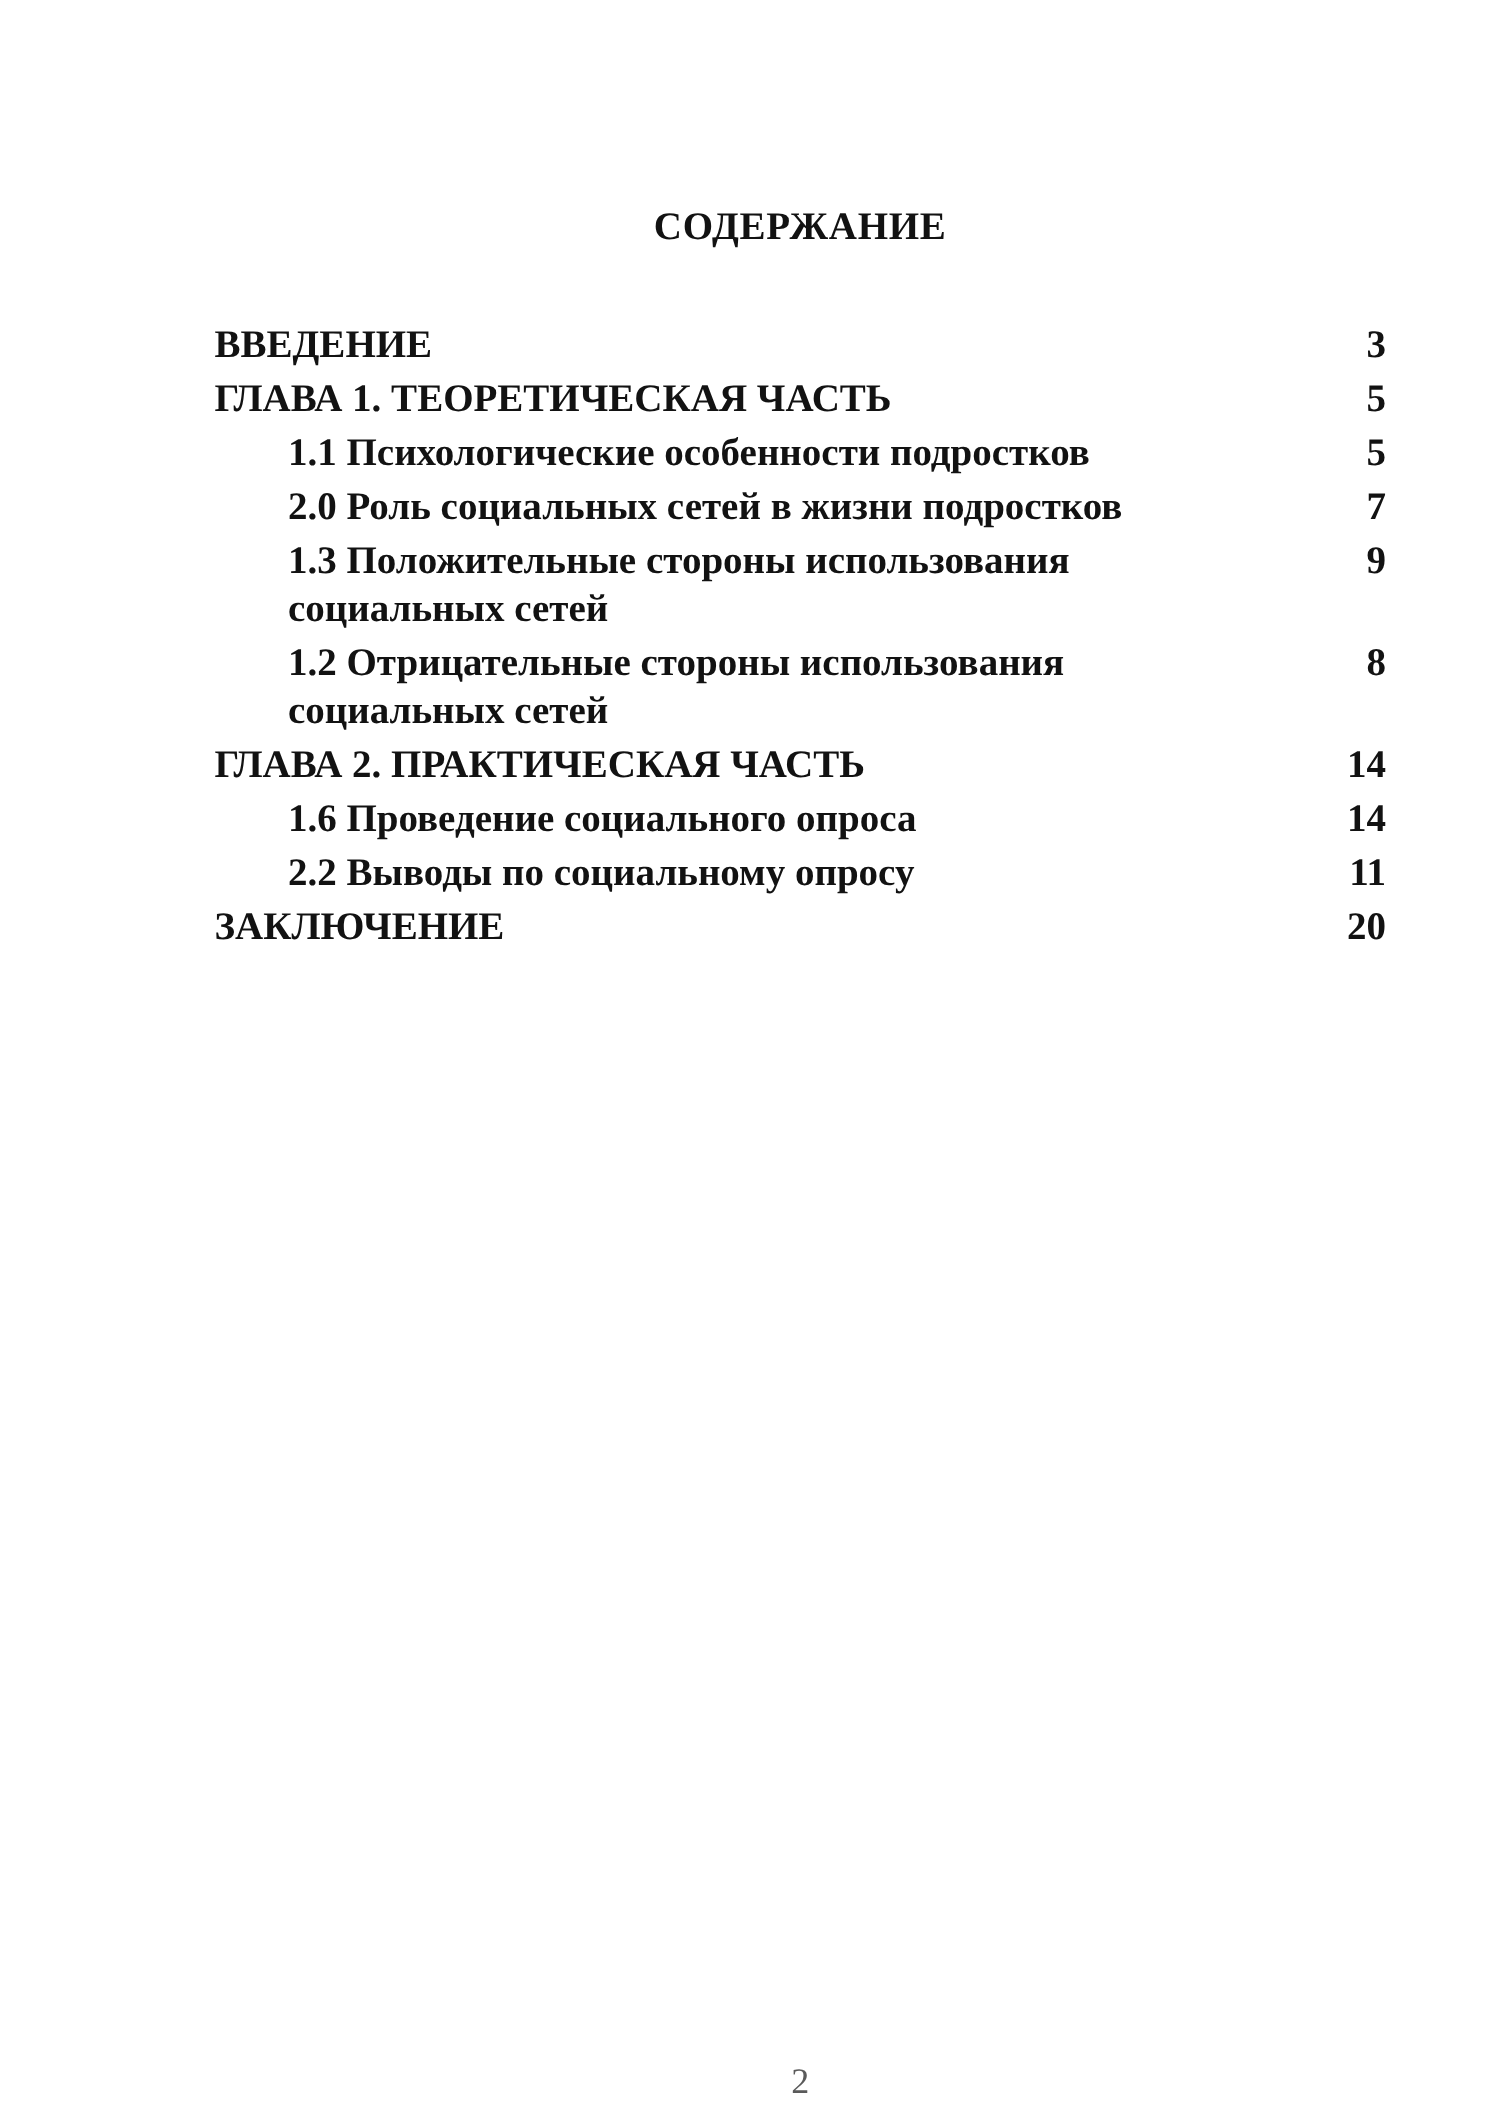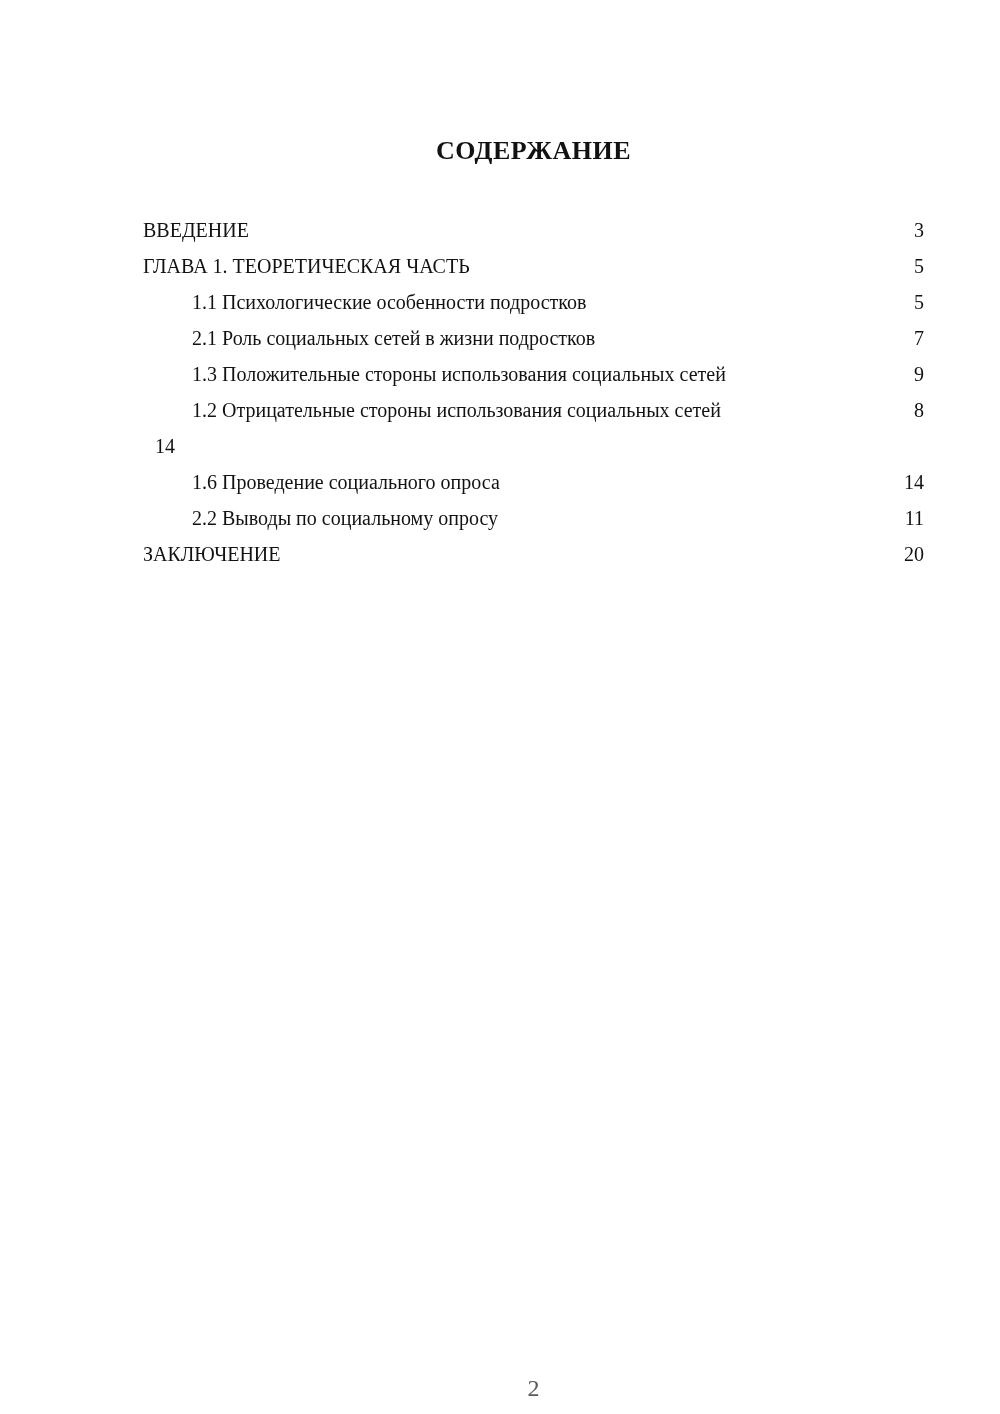--- a/index.html
+++ b/index.html
@@ -29,24 +29,24 @@
     line-height: 30px;
     font-weight: bold;
     letter-spacing: 0.5px;
   }
   .toc {
     margin-top: 48px;
   }
   .toc-row {
     display: flex;
     justify-content: space-between;
-    align-items: flex-end;
-    font-size: 20px;
+    font-size: 26px;
     line-height: 32px;
     margin-bottom: 4px;
+    font-weight: bold;
   }
   .toc-label {
     max-width: 615px;
   }
   .toc-row.level1 .toc-label {
     padding-left: 49px;
     max-width: 566px;
   }
   .toc-page {
     white-space: nowrap;
@@ -77,32 +77,33 @@
   </div>
         <div class="toc-row">
     <span class="toc-label">ГЛАВА 1. ТЕОРЕТИЧЕСКАЯ ЧАСТЬ</span>
     <span class="toc-page">5</span>
   </div>
         <div class="toc-row level1">
     <span class="toc-label">1.1 Психологические особенности подростков</span>
     <span class="toc-page">5</span>
   </div>
         <div class="toc-row level1">
-    <span class="toc-label">2.1 Роль социальных сетей в жизни подростков</span>
+    <span class="toc-label">2.0 Роль социальных сетей в жизни подростков</span>
     <span class="toc-page">7</span>
   </div>
         <div class="toc-row level1">
     <span class="toc-label">1.3 Положительные стороны использования социальных сетей</span>
     <span class="toc-page">9</span>
   </div>
         <div class="toc-row level1">
     <span class="toc-label">1.2 Отрицательные стороны использования социальных сетей</span>
     <span class="toc-page">8</span>
   </div>
         <div class="toc-row">
+    <span class="toc-label">ГЛАВА 2. ПРАКТИЧЕСКАЯ ЧАСТЬ</span>
     <span class="toc-page">14</span>
   </div>
         <div class="toc-row level1">
     <span class="toc-label">1.6 Проведение социального опроса</span>
     <span class="toc-page">14</span>
   </div>
         <div class="toc-row level1">
     <span class="toc-label">2.2 Выводы по социальному опросу</span>
     <span class="toc-page">11</span>
   </div>

